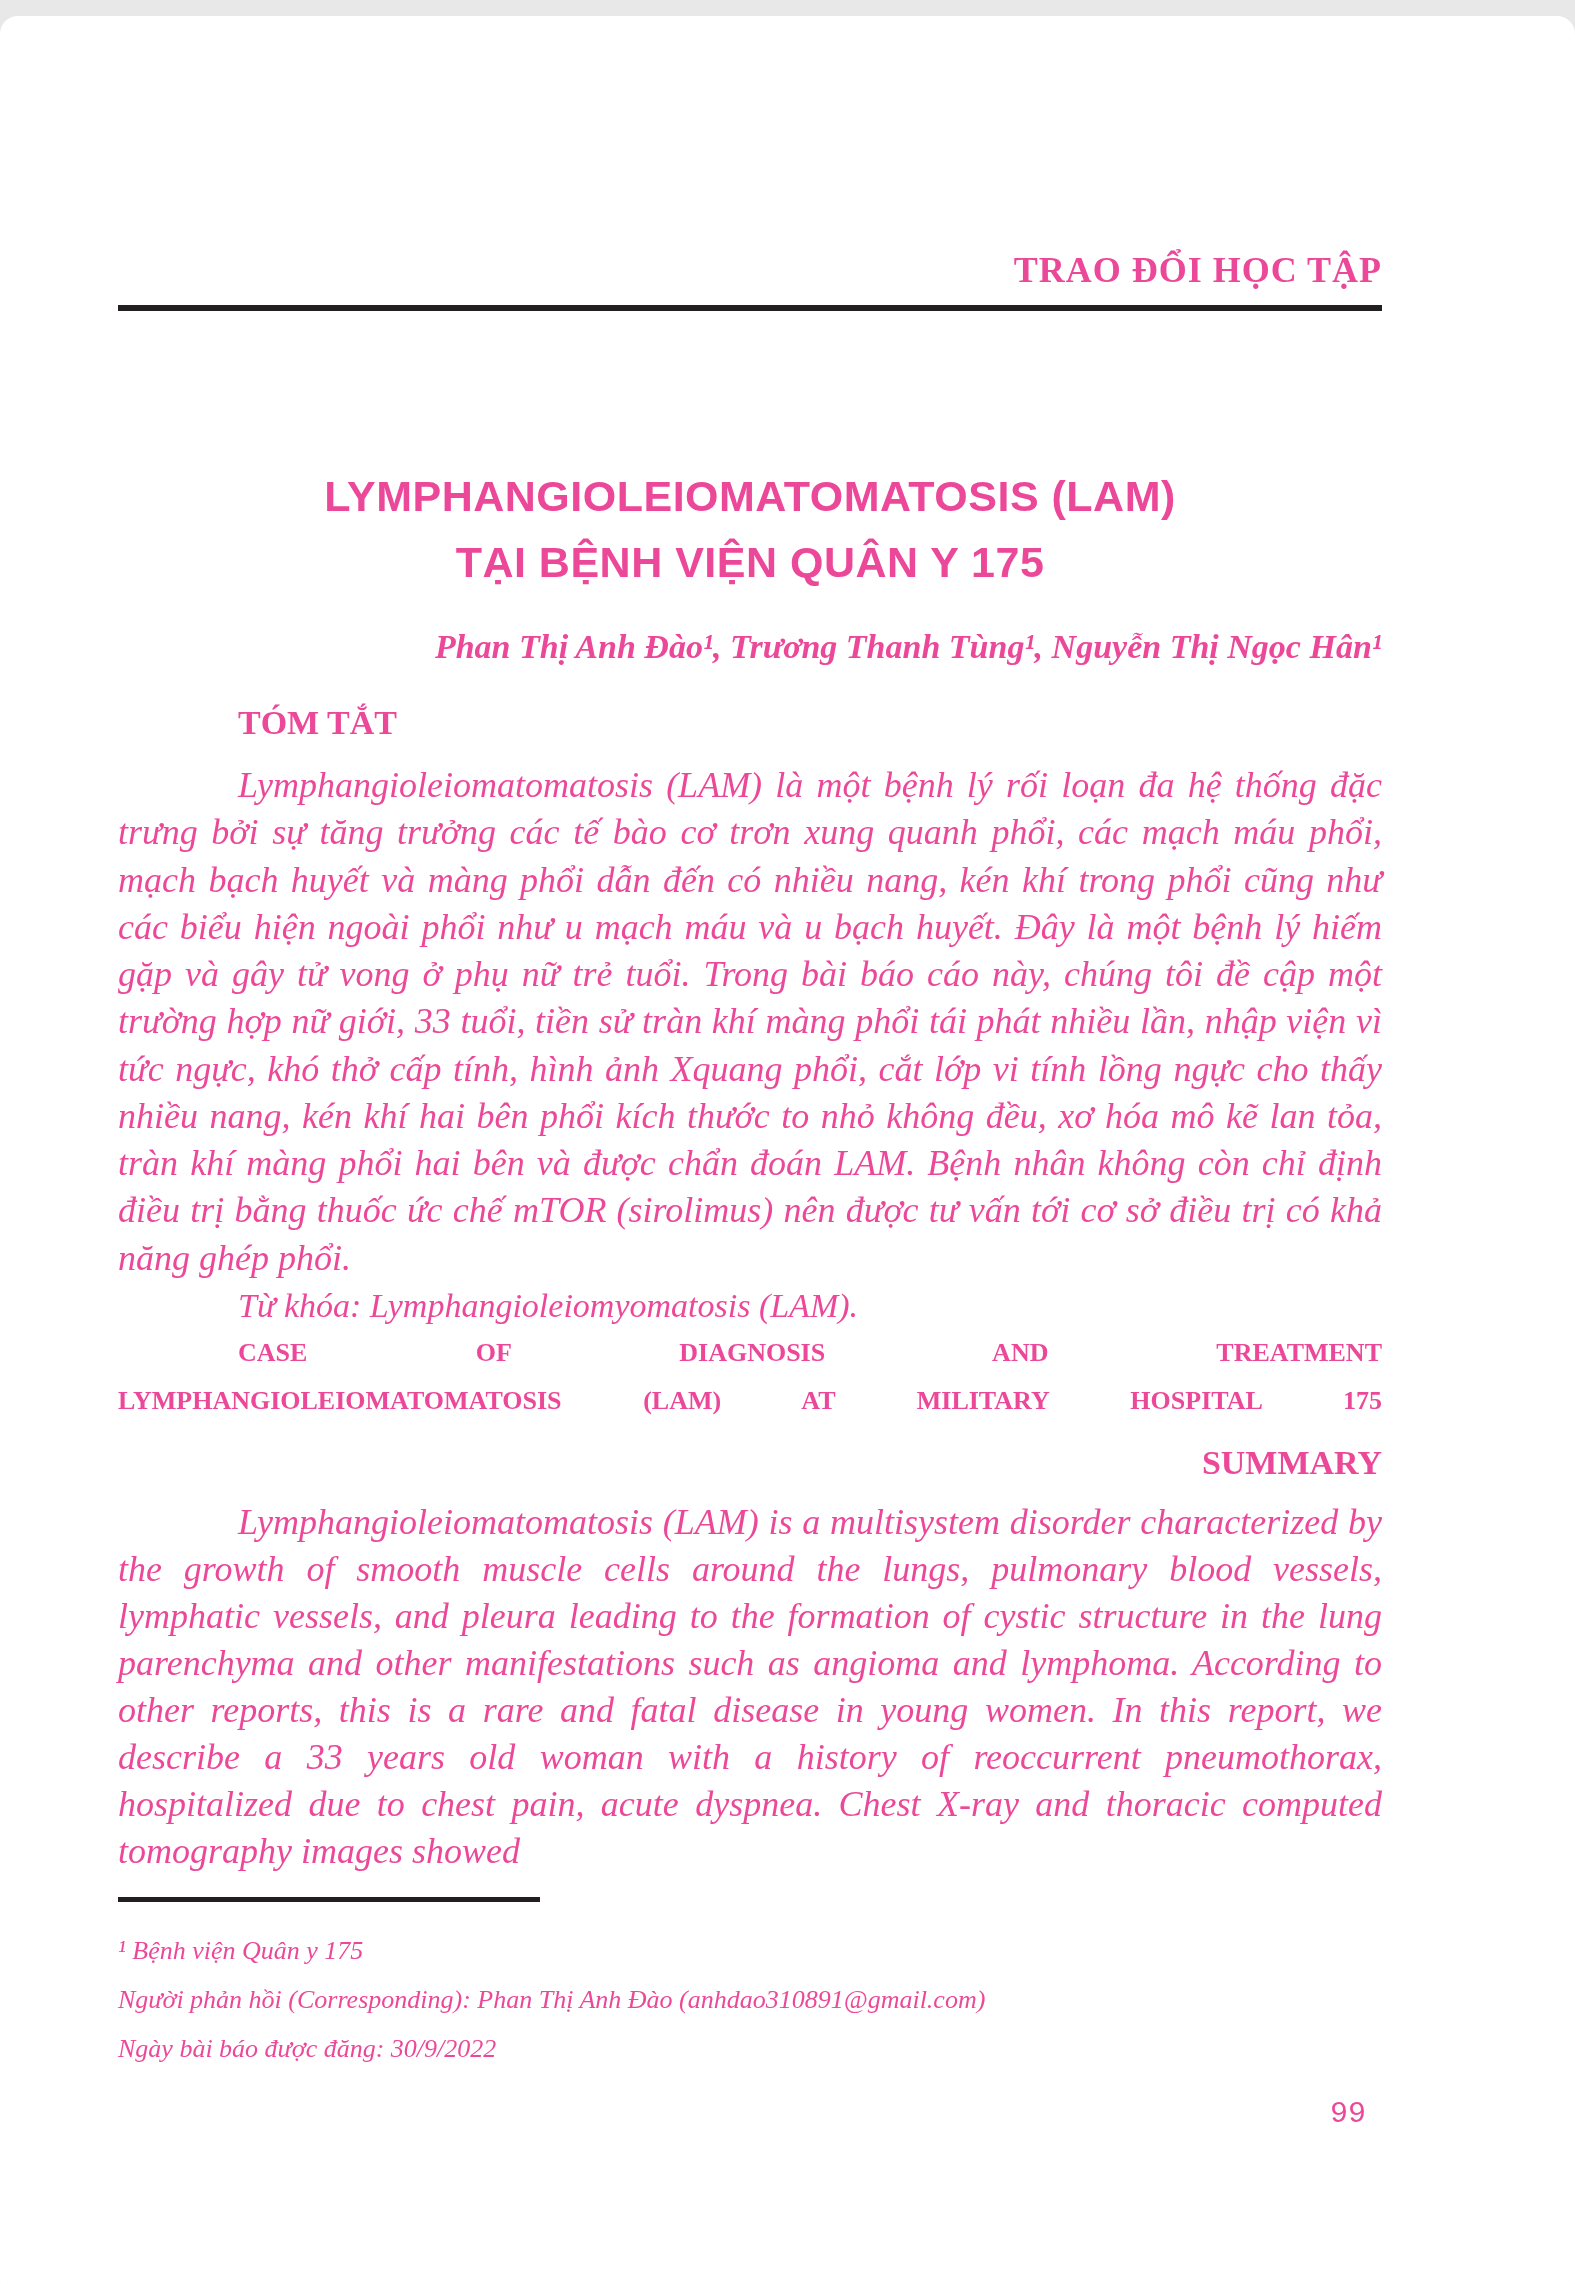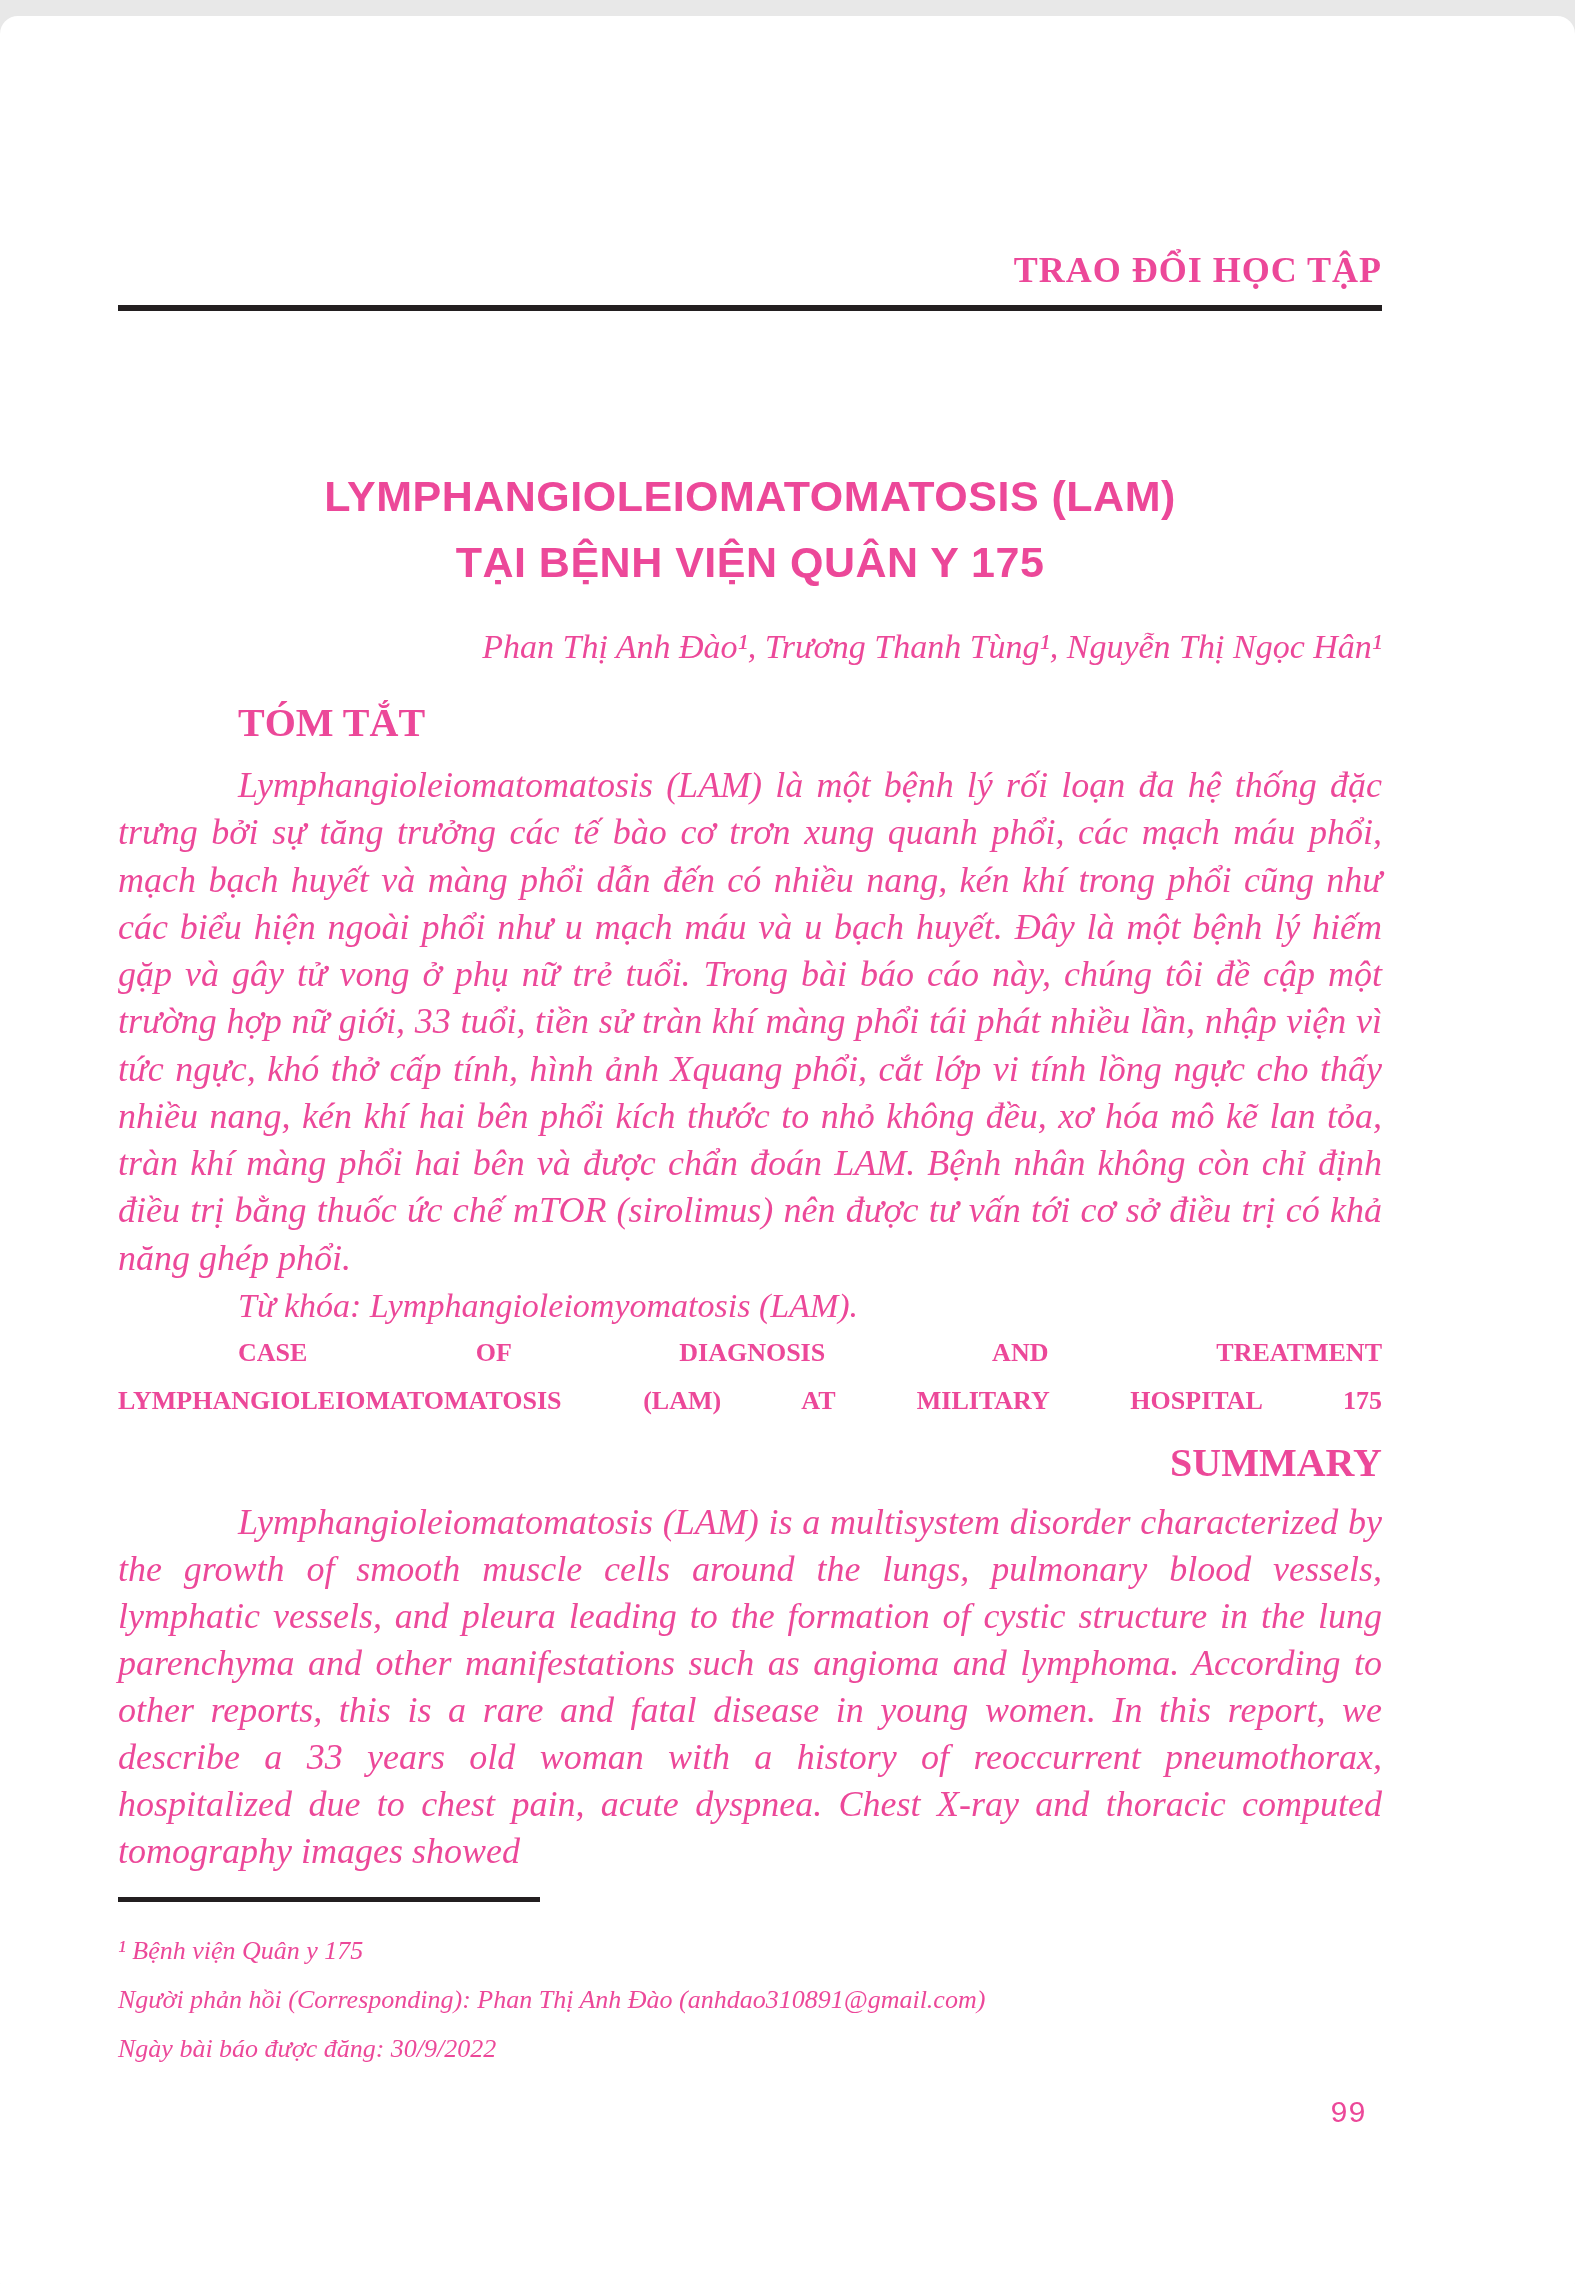--- a/index.html
+++ b/index.html
@@ -37,30 +37,30 @@
     font-size: 43px;
     line-height: 66px;
     text-align: center;
     letter-spacing: 0.5px;
   }
 
   .authors {
     margin-top: 28px;
     font-family: "Liberation Serif", serif;
     font-style: italic;
-    font-weight: normal;
+    font-weight: bold;
     font-size: 34px;
     line-height: 48px;
     text-align: right;
   }
 
   .h2 {
     margin-top: 28px;
     font-weight: bold;
-    font-size: 40px;
+    font-size: 34px;
     line-height: 47px;
     text-indent: 120px;
   }
 
   .body-par {
     margin: 16px 0 0 0;
     font-style: italic;
     font-size: 36px;
     line-height: 47.25px;
     text-align: justify;

